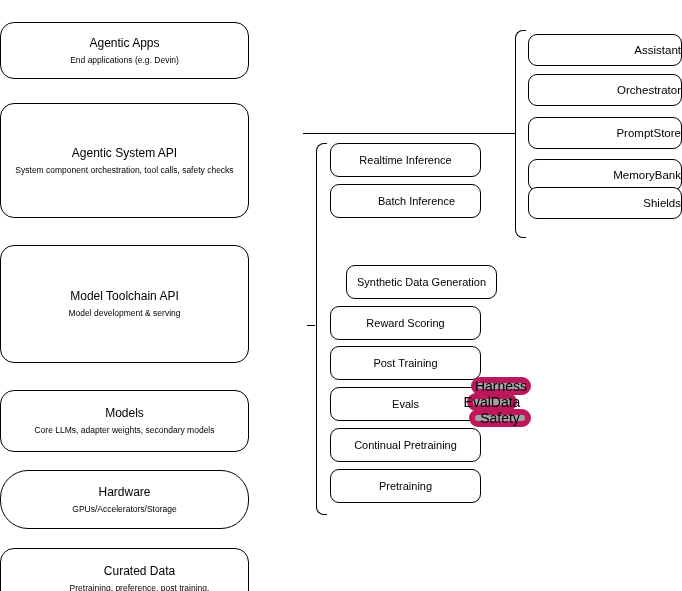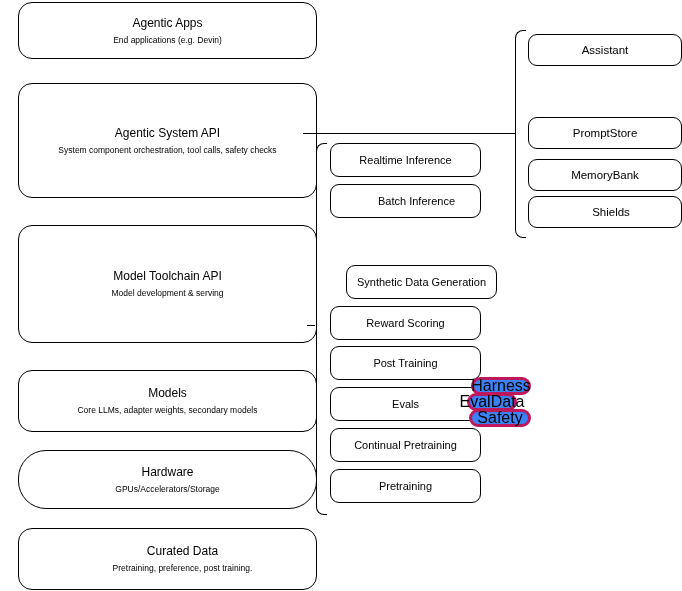--- a/index.html
+++ b/index.html
@@ -38,52 +38,54 @@
   }
   .box .subtitle {
     font-size: 8.5px;
     color: #000000;
     line-height: 12px;
     margin-top: 3px;
     white-space: nowrap;
   }
   
   .layer {
-    left: 18px;
-    width: 299px;
+    left: 0;
+    width: 249px;
     border-radius: 14px;
+    margin-top: 20px;
   }
   
   .cap {
     left: 330px;
     width: 151px;
     height: 34px;
     border-radius: 9px;
   }
   .cap .title { font-size: 11px; }
   
   .comp {
     left: 528px;
     width: 154px;
     height: 32px;
     border-radius: 9px;
+    align-items: flex-end;
   }
   .comp .title { font-size: 11.5px; }
   
   .pill {
     position: absolute;
     box-sizing: border-box;
-    background: #3b82f6;
-    border: 3px solid #be185d;
+    background: #a3a3a3;
+    border: 6px solid #be185d;
     border-radius: 10px;
     height: 18px;
     display: flex;
     align-items: center;
     justify-content: center;
-    font-size: 16px;
+    font-size: 14px;
     color: #000000;
     white-space: nowrap;
     z-index: 5;
   }
   
   .hline {
     position: absolute;
     background: #000000;
     height: 1px;
   }
@@ -170,23 +172,26 @@
     <div class="title">Pretraining</div>
   </div>
 
   <div class="pill" style="left:471px;top:377px;width:60px;">Harness</div>
   <div class="pill" style="left:467px;top:393px;width:50px;">EvalData</div>
   <div class="pill" style="left:469px;top:409px;width:62px;">Safety</div>
 
   <div class="box comp" style="top:34px;">
     <div class="title">Assistant</div>
   </div>
+  <div class="box comp" style="top:74px;">
+    <div class="title">Orchestrator</div>
+  </div>
   <div class="box comp" style="top:117px;">
     <div class="title">PromptStore</div>
   </div>
   <div class="box comp" style="top:159px;">
     <div class="title">MemoryBank</div>
   </div>
-  <div class="box comp" style="top:196px;padding-left:12px;">
+  <div class="box comp" style="top:187px;padding-left:12px;">
     <div class="title">Shields</div>
   </div>
 
 </div>
 
 </body></html>

